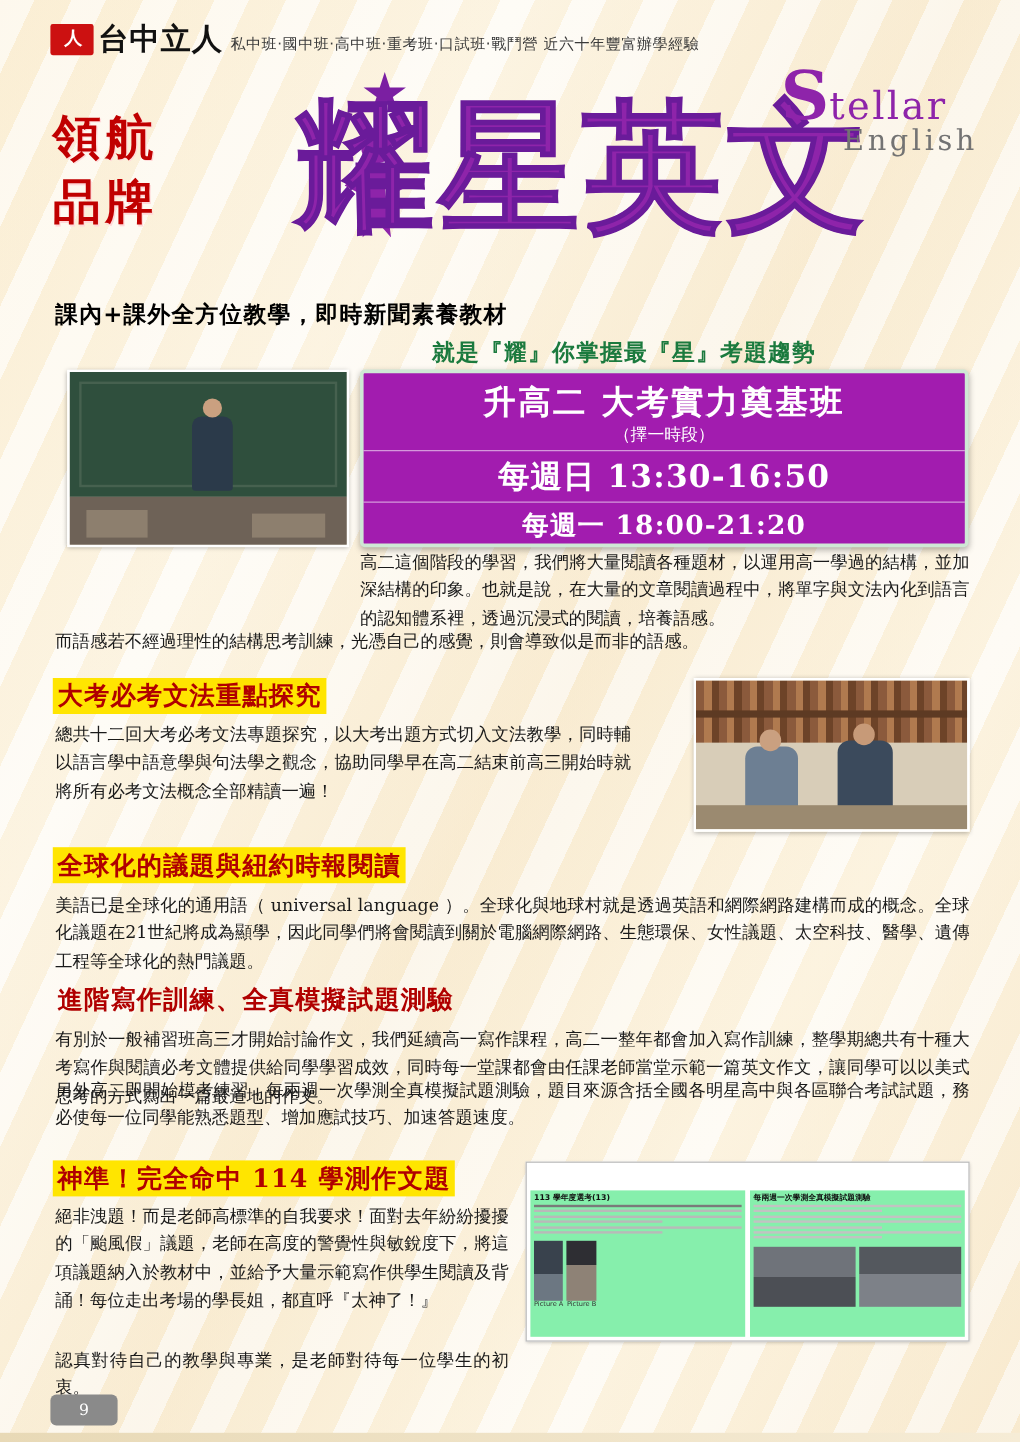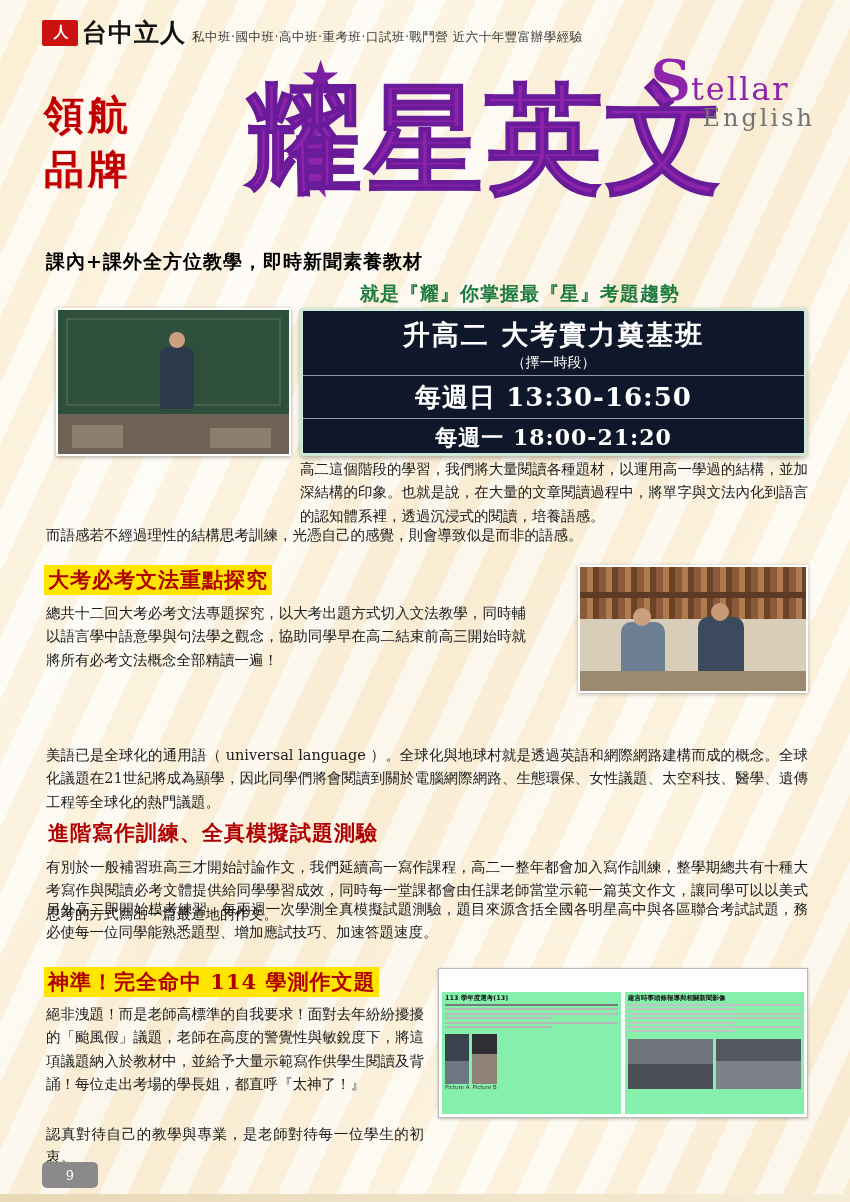--- a/index.html
+++ b/index.html
@@ -141,21 +141,21 @@
   .pc-person:before {
     content:""; position:absolute; left:9px; top:-15px; width:16px;height:16px;border-radius:50%;
     background:#caa080;
   }
   .pc-desk { position: absolute; left: 6%; bottom: 4%; width: 22%; height: 16%; background:#8d7f6e; }
   .pc-desk2 { position: absolute; right: 8%; bottom: 4%; width: 26%; height: 14%; background:#8d7f6e; }
 
   .greenbox {
     position: absolute; left: 300px; top: 308px;
     width: 507px; height: 148px;
-    background: #0f172a;
+    background: #a21caf;
     border: 3px solid #cfe8d5;
     border-radius: 4px;
     box-shadow: 0 2px 5px rgba(0,0,0,.3);
     color: #fff; text-align: center;
     font-family: "DejaVu Serif", "Liberation Serif", serif;
     padding-top: 6px;
   }
   .gb-line1 { font-size: 27px; font-weight: bold; letter-spacing: 2px; }
   .gb-line2 { font-size: 14px; font-weight: normal; margin-top: 1px; }
   .gb-line3 { font-size: 26px; font-weight: bold; letter-spacing: 1px; margin-top: 3px;
@@ -316,20 +316,21 @@
   <div class="para p1">總共十二回大考必考文法專題探究，以大考出題方式切入文法教學，同時輔以語言學中語意學與句法學之觀念，協助同學早在高二結束前高三開始時就將所有必考文法概念全部精讀一遍！</div>
 
   <div class="photo-study">
     <div class="ps-shelf"></div>
     <div class="ps-wall"></div>
     <div class="ps-p1"></div>
     <div class="ps-p2"></div>
     <div class="ps-table"></div>
   </div>
 
+  <div class="sec-head h2 hl-yellow">全球化的議題與紐約時報閱讀</div>
   <div class="para p2">美語已是全球化的通用語（ universal language ）。全球化與地球村就是透過英語和網際網路建構而成的概念。全球化議題在21世紀將成為顯學，因此同學們將會閱讀到關於電腦網際網路、生態環保、女性議題、太空科技、醫學、遺傳工程等全球化的熱門議題。</div>
 
   <div class="sec-head h3 hl-none red">進階寫作訓練、全真模擬試題測驗</div>
   <div class="para p3">有別於一般補習班高三才開始討論作文，我們延續高一寫作課程，高二一整年都會加入寫作訓練，整學期總共有十種大考寫作與閱讀必考文體提供給同學學習成效，同時每一堂課都會由任課老師當堂示範一篇英文作文，讓同學可以以美式思考的方式寫出一篇最道地的作文。</div>
   <div class="para p4">另外高二即開始模考練習，每兩週一次學測全真模擬試題測驗，題目來源含括全國各明星高中與各區聯合考試試題，務必使每一位同學能熟悉題型、增加應試技巧、加速答題速度。</div>
 
   <div class="sec-head h4 hl-yellow">神準！完全命中 114 學測作文題</div>
   <div class="para p5">絕非洩題！而是老師高標準的自我要求！面對去年紛紛擾擾的「颱風假」議題，老師在高度的警覺性與敏銳度下，將這項議題納入於教材中，並給予大量示範寫作供學生閱讀及背誦！每位走出考場的學長姐，都直呼『太神了！』</div>
   <div class="para p6">認真對待自己的教學與專業，是老師對待每一位學生的初衷。</div>
 
@@ -349,21 +350,21 @@
           <div class="scan-img a"></div>
           <div class="scan-cap">Picture A</div>
         </div>
         <div>
           <div class="scan-img b"></div>
           <div class="scan-cap">Picture B</div>
         </div>
       </div>
     </div>
     <div class="scan-col scan-right">
-      <div class="scan-title">建言時事頭條報導與相關新聞影像</div>
+      <div class="scan-title">每兩週一次學測全真模擬試題測驗</div>
       <div class="scan-lines">
         <i></i>
           <i class="short"></i>
           <i></i>
           <i></i>
           <i class="short"></i>
           <i></i>
           <i class="short"></i>
       </div>
       <div class="scan-imgs">

